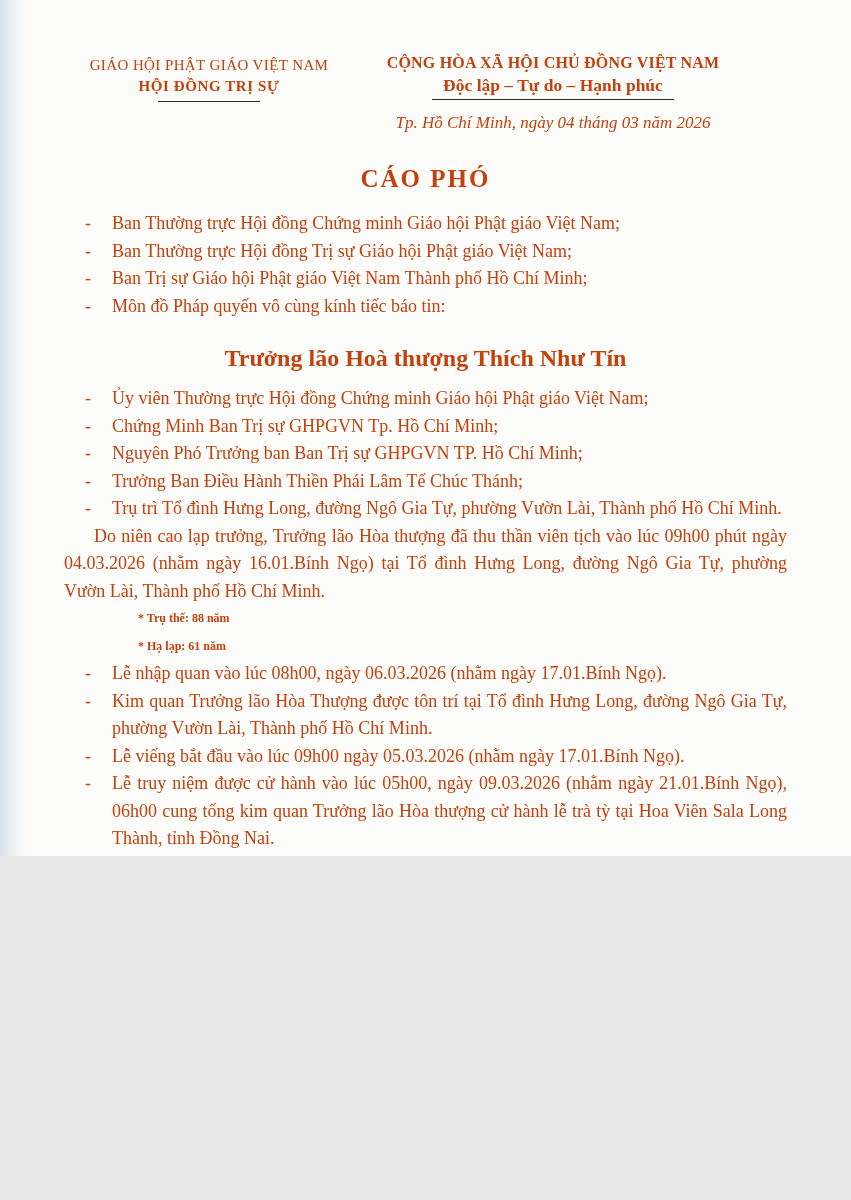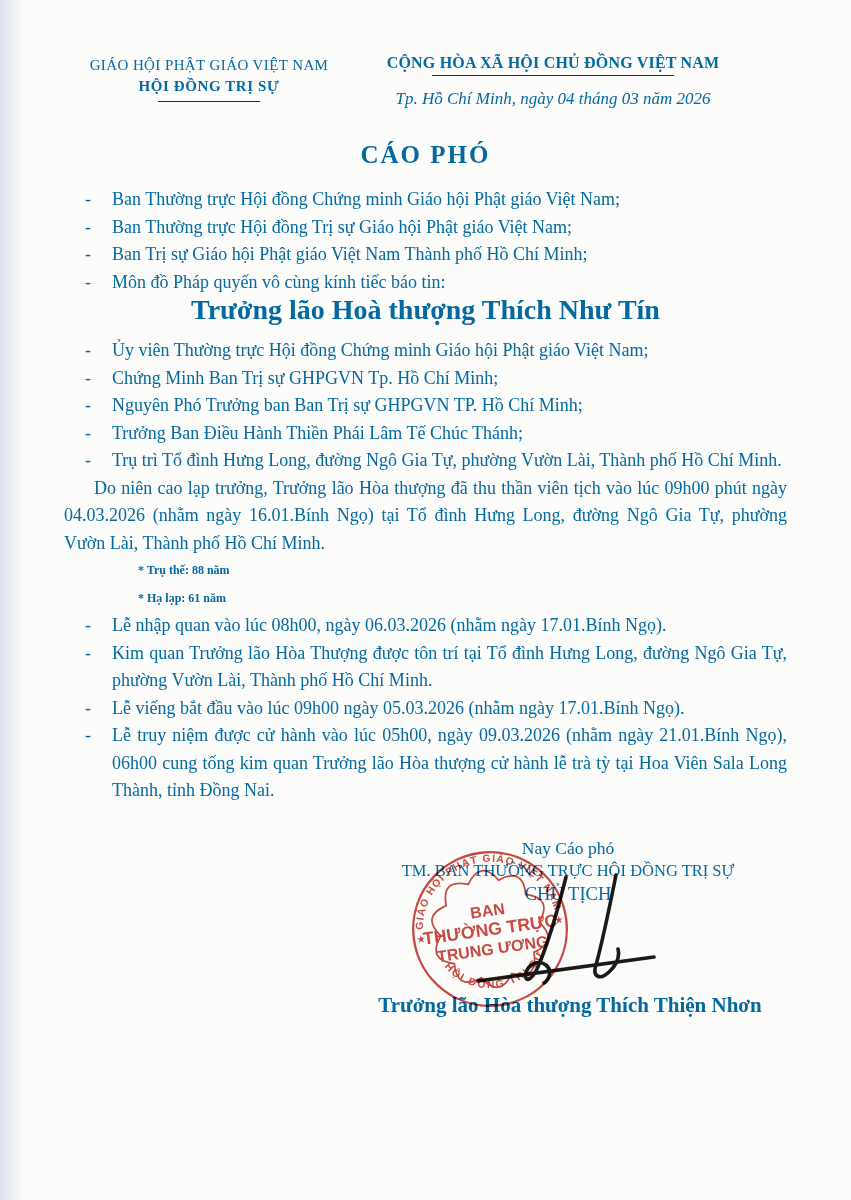--- a/index.html
+++ b/index.html
@@ -1,22 +1,22 @@
 <!DOCTYPE html>
 <html><head>
 <meta charset="utf-8">
 <style>
   html,body{margin:0;padding:0;background:#e9e9e9;}
   .page{
     position:relative;
-    width:851px;height:1200px;
+    width:851px;height:856px;
     margin:0 auto;
     background:#fcfcfa;
     font-family:"Liberation Serif","DejaVu Serif",serif;
-    color:#0369a1;
+    color:#c2410c;
     overflow:hidden;
   }
   .page::before{
     content:"";
     position:absolute;left:0;top:0;bottom:0;width:30px;
     background:linear-gradient(90deg,rgba(170,186,220,0.40),rgba(170,186,220,0) 85%);
     pointer-events:none;
     z-index:5;
   }
   .content{padding:54px 64px 0 64px;}
@@ -32,21 +32,21 @@
   .hdr-right .l2{font-size:17.5px;font-weight:bold;margin-top:3px;}
   .hdr-right .rule{width:242px;border-top:1.6px solid #2a2a2a;margin:3px auto 0;}
   .dateline{font-style:italic;font-size:17px;margin-top:13px;white-space:nowrap;}
 
   
   .title{text-align:center;font-size:25px;font-weight:bold;letter-spacing:2px;margin-top:32px;}
   .list{margin-top:17px;padding-left:21px;}
   .item{display:flex;font-size:18px;line-height:27.5px;}
   .item .dash{width:27px;flex:0 0 27px;}
   .item .txt{flex:1;text-align:justify;}
-  .name{text-align:center;font-weight:bold;font-size:28px;line-height:26px;margin-top:1px;}
+  .name{text-align:center;font-weight:bold;font-size:24px;line-height:26px;margin-top:25px;}
   .para{margin-top:0;font-size:18px;line-height:27.5px;text-align:justify;text-indent:30px;}
   .ages{margin-left:74px;font-weight:bold;font-size:12px;line-height:27.5px;}
 
   
   .sig-area{position:relative;height:300px;margin-top:16px;}
   .sig-col{position:absolute;left:284px;top:16px;width:440px;text-align:center;}
   .sig-l1{font-size:17.5px;line-height:22px;}
   .sig-l2{font-size:16.5px;line-height:23px;white-space:nowrap;}
   .sig-l3{font-size:18.5px;font-weight:normal;line-height:24px;}
   .signer{position:absolute;left:276px;top:172px;width:460px;text-align:center;
@@ -70,20 +70,21 @@
   <div class="content">
 
     <div class="hdr">
       <div class="hdr-left">
         <div class="l1">GIÁO HỘI PHẬT GIÁO VIỆT NAM</div>
         <div class="l2">HỘI ĐỒNG TRỊ SỰ</div>
         <div class="rule"></div>
       </div>
       <div class="hdr-right">
         <div class="l1">CỘNG HÒA XÃ HỘI CHỦ ĐỒNG VIỆT NAM</div>
+        <div class="l2">Độc lập – Tự do – Hạnh phúc</div>
         <div class="rule"></div>
         <div class="dateline">Tp. Hồ Chí Minh, ngày 04 tháng 03 năm 2026</div>
       </div>
     </div>
 
     <div class="title">CÁO PHÓ</div>
 
     <div class="list">
       <div class="item">
         <span class="dash">-</span>

